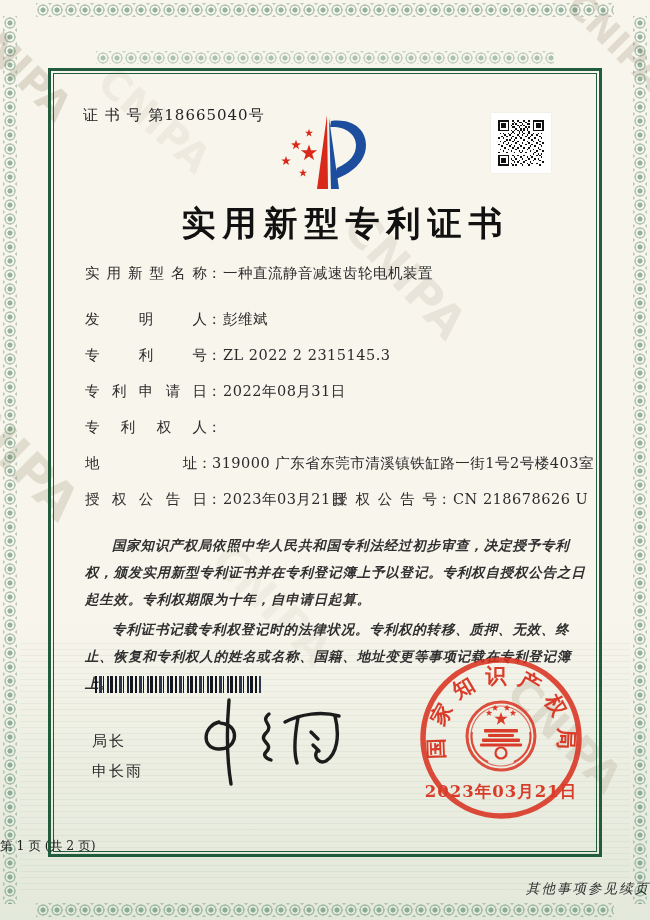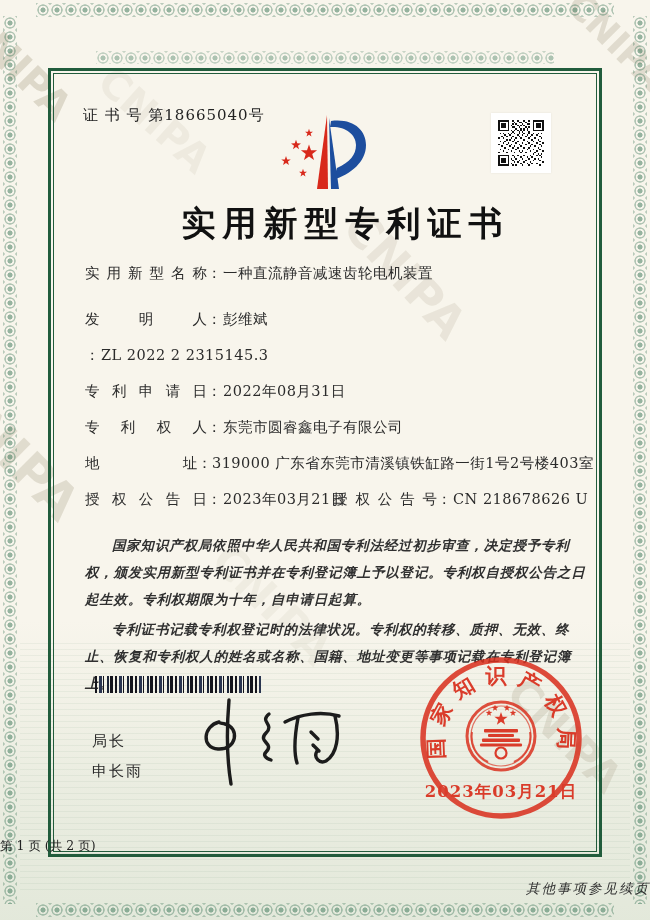--- a/index.html
+++ b/index.html
@@ -152,32 +152,32 @@
       <span class="lbl">实用新型名称</span>
       <span class="colon">：</span>
       <span class="val">一种直流静音减速齿轮电机装置</span>
     </div>
     <div class="fl">
       <span class="lbl">发明人</span>
       <span class="colon">：</span>
       <span class="val">彭维斌</span>
     </div>
     <div class="fl">
+      <span class="lbl">专利号</span>
       <span class="colon">：</span>
       <span class="val">ZL 2022 2 2315145.3</span>
     </div>
     <div class="fl">
       <span class="lbl">专利申请日</span>
       <span class="colon">：</span>
       <span class="val">2022年08月31日</span>
     </div>
     <div class="fl">
       <span class="lbl">专利权人</span>
       <span class="colon">：</span>
-      <span class="val">东莞市圆睿鑫电子有限公司</span>
     </div>
     <div class="fl">
       <span class="lbl">地址</span>
       <span class="colon">：</span>
       <span class="val">319000 广东省东莞市清溪镇铁缸路一街1号2号楼403室</span>
     </div>
     <div class="fl">
       <span class="lbl">授权公告日</span>
       <span class="colon">：</span>
       <span class="val w1">2023年03月21日</span>

